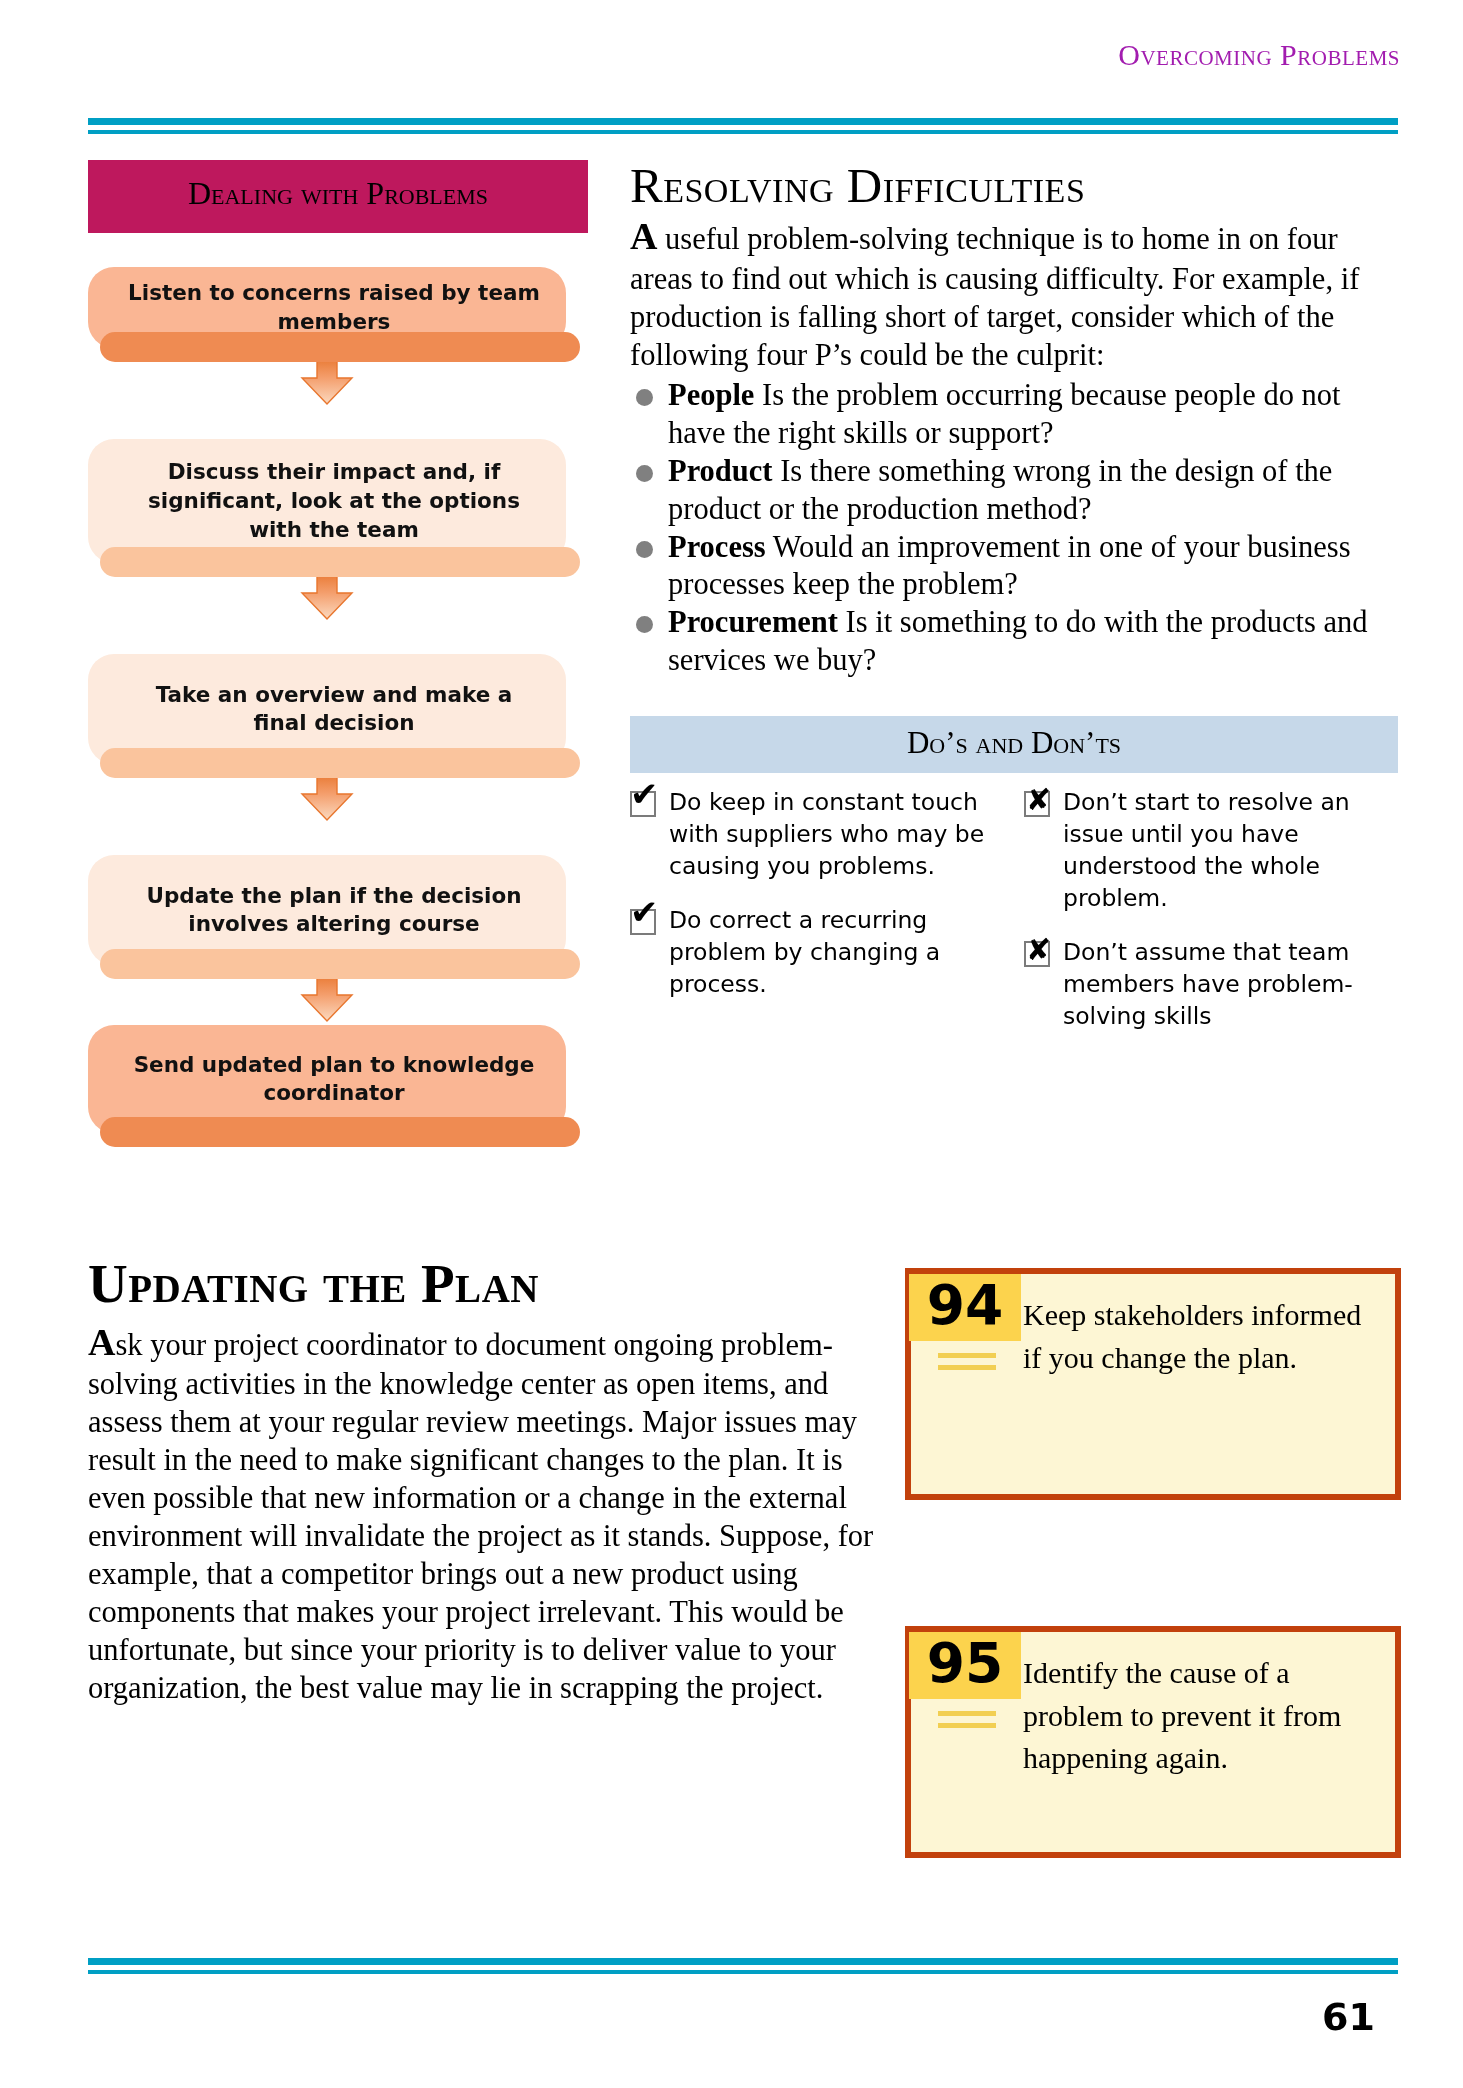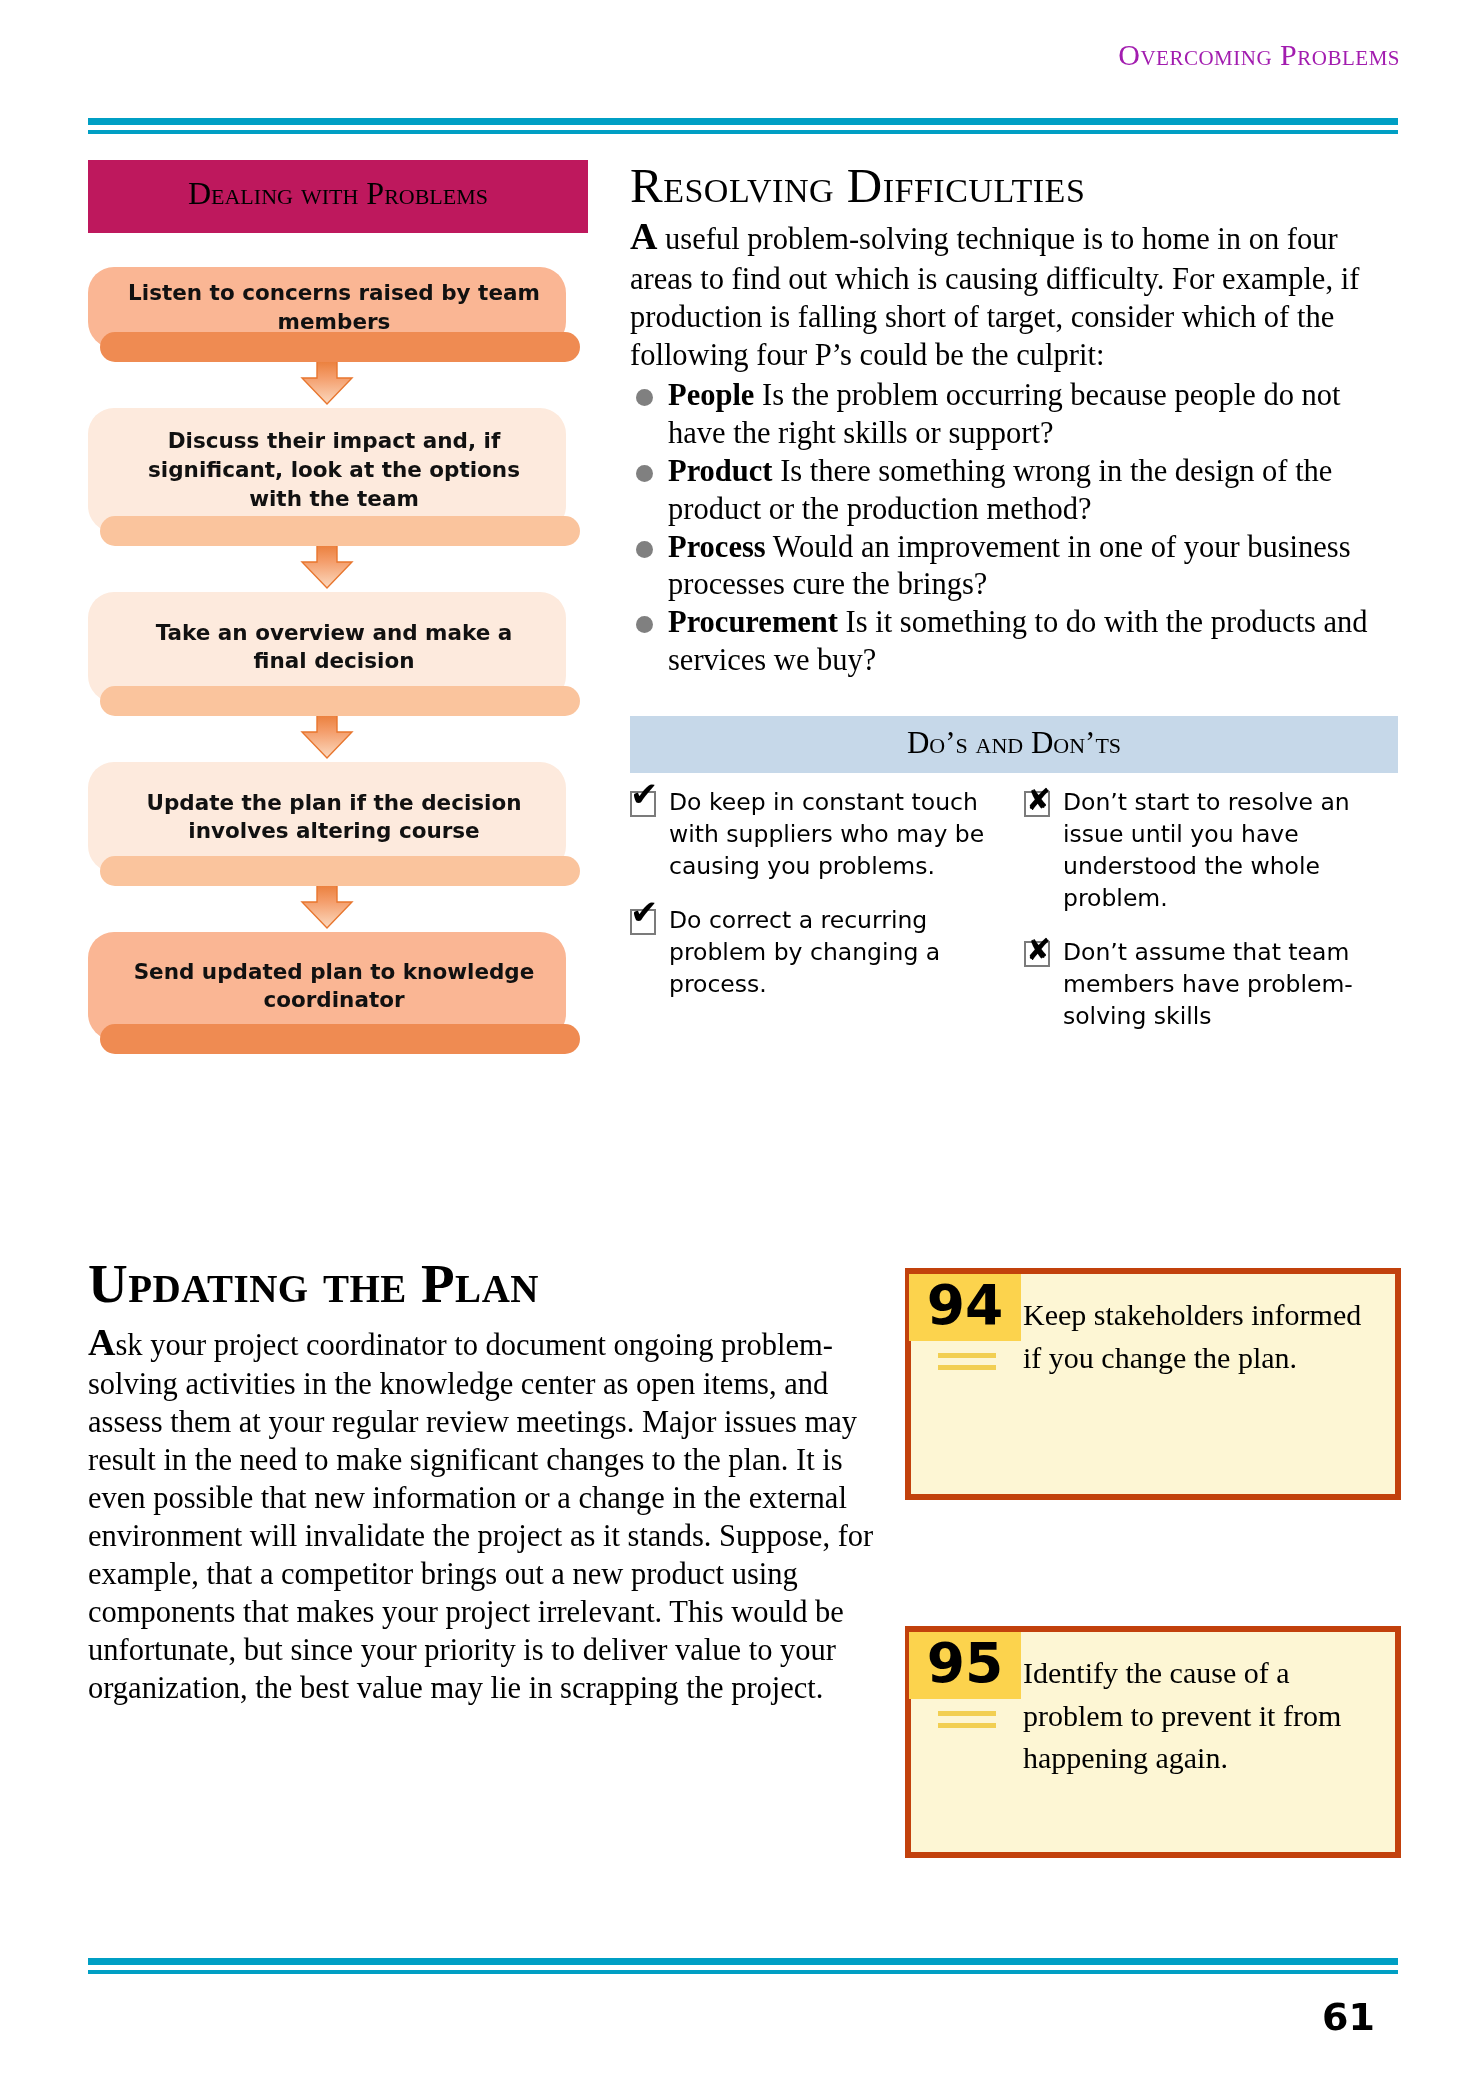--- a/index.html
+++ b/index.html
@@ -56,21 +56,21 @@
     line-height:1.33;
     color:#111;
     display:flex;align-items:center;justify-content:center;
     box-sizing:border-box;
     padding:12px 26px;
     margin-left:0;
     width:478px;
   }
   .fbox-strong{background:#fab694;}
   .fbox-strong .sh{position:absolute;left:12px;right:-14px;bottom:-14px;height:30px;background:#ef8b52;border-radius:22px;z-index:-1;}
-  .fbox-light{background:#fdeadd;}
+  .fbox-light{background:#fdeadd;margin-top:31px;}
   .fbox-light .sh{position:absolute;left:12px;right:-14px;bottom:-14px;height:30px;background:#fac49d;border-radius:22px;z-index:-1;}
 
   .fbox-wrap{position:relative;z-index:1;}
   .fbox-wrap .fbox{z-index:2;padding-left:40px;}
 
   .arrow{
     width:478px;height:60px;position:relative;
   }
   .arrow svg{position:absolute;left:50%;transform:translateX(-50%);top:-6px;}
 
@@ -288,21 +288,21 @@
       <li>
         <span class="dot"></span>
         <b>People</b><span> Is the problem occurring because people do not have the right skills or support?</span>
       </li>
       <li>
         <span class="dot"></span>
         <b>Product</b><span> Is there something wrong in the design of the product or the production method?</span>
       </li>
       <li>
         <span class="dot"></span>
-        <b>Process</b><span> Would an improvement in one of your business processes cure the brings?</span>
+        <b>Process</b><span> Would an improvement in one of your business processes keep the problem?</span>
       </li>
       <li>
         <span class="dot"></span>
         <b>Procurement</b><span> Is it something to do with the products and services we buy?</span>
       </li>
     </ul>
 
     <div class="dd-bar sc">Do’s and Don’ts</div>
 
     <div class="dd-cols">

